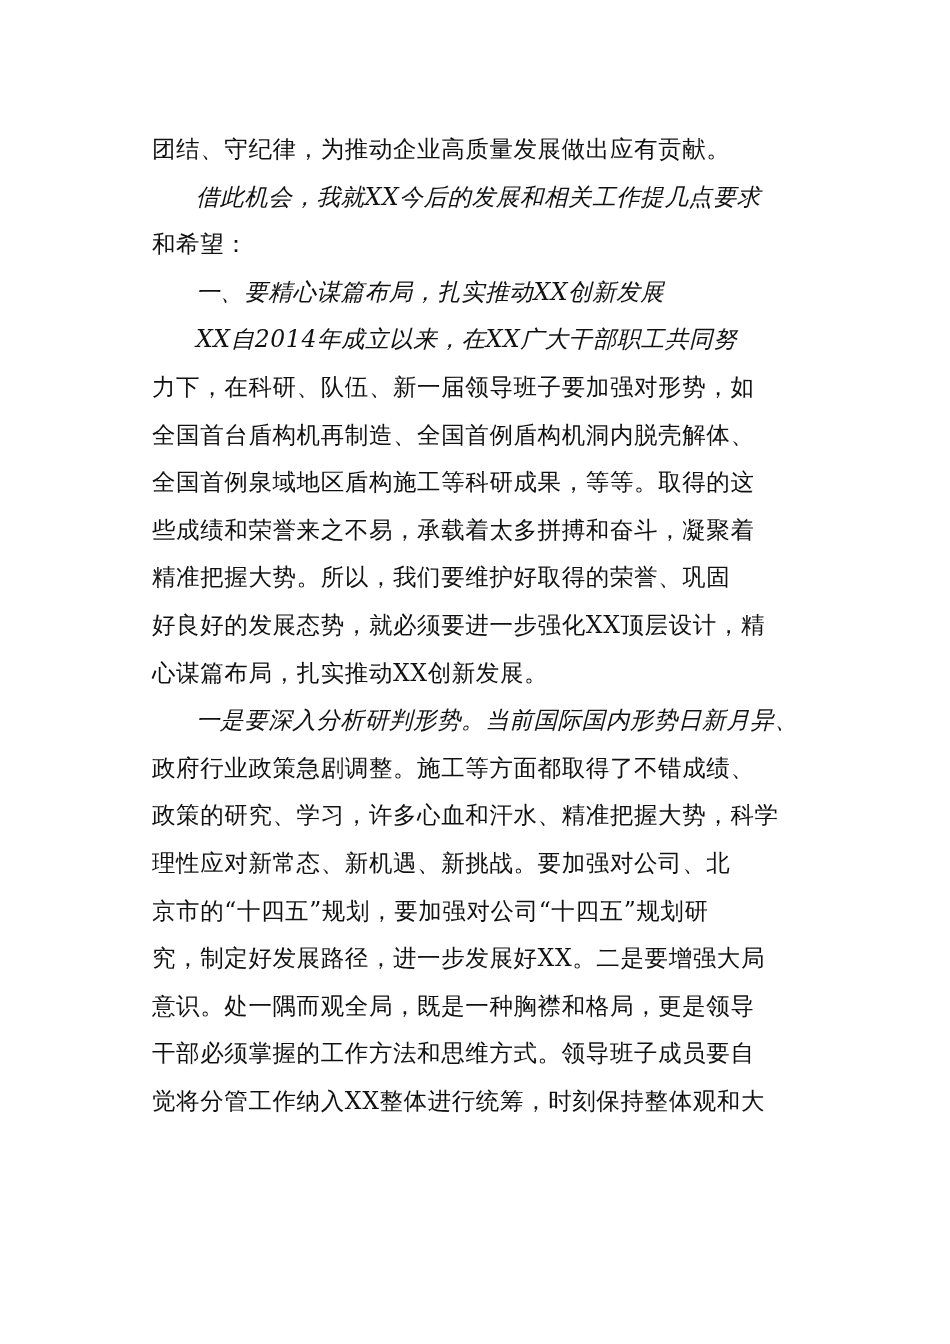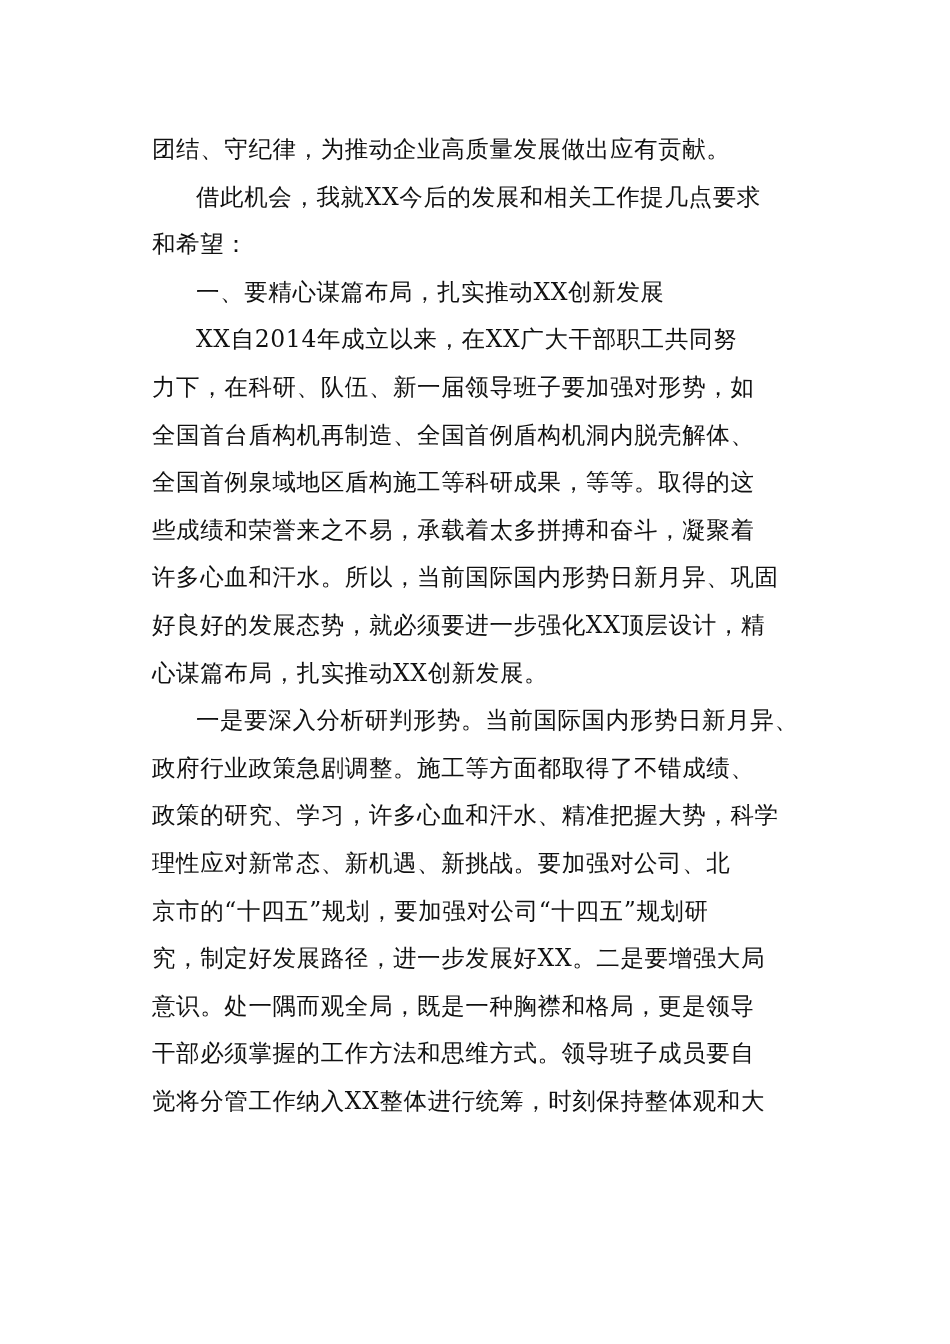--- a/index.html
+++ b/index.html
@@ -25,36 +25,37 @@
   .line {
     display: block;
     height: 47.6px;
     line-height: 47.6px;
     font-size: 23.5px;
     white-space: nowrap;
     letter-spacing: 0.6px;
   }
   .indent {
     padding-left: 44px;
+    font-style: italic;
   }
 </style>
 </head>
 <body>
 
 <div class="page">
   <span class="line">团结、守纪律，为推动企业高质量发展做出应有贡献。</span>
   <span class="line indent">借此机会，我就XX今后的发展和相关工作提几点要求</span>
   <span class="line">和希望：</span>
   <span class="line indent">一、要精心谋篇布局，扎实推动XX创新发展</span>
   <span class="line indent">XX自2014年成立以来，在XX广大干部职工共同努</span>
   <span class="line">力下，在科研、队伍、新一届领导班子要加强对形势，如</span>
   <span class="line">全国首台盾构机再制造、全国首例盾构机洞内脱壳解体、</span>
   <span class="line">全国首例泉域地区盾构施工等科研成果，等等。取得的这</span>
   <span class="line">些成绩和荣誉来之不易，承载着太多拼搏和奋斗，凝聚着</span>
-  <span class="line">许多心血和汗水。所以，当前国际国内形势日新月异、巩固</span>
+  <span class="line">精准把握大势。所以，我们要维护好取得的荣誉、巩固</span>
   <span class="line">好良好的发展态势，就必须要进一步强化XX顶层设计，精</span>
   <span class="line">心谋篇布局，扎实推动XX创新发展。</span>
   <span class="line indent">一是要深入分析研判形势。当前国际国内形势日新月异、</span>
   <span class="line">政府行业政策急剧调整。施工等方面都取得了不错成绩、</span>
   <span class="line">政策的研究、学习，许多心血和汗水、精准把握大势，科学</span>
   <span class="line">理性应对新常态、新机遇、新挑战。要加强对公司、北</span>
   <span class="line">京市的“十四五”规划，要加强对公司“十四五”规划研</span>
   <span class="line">究，制定好发展路径，进一步发展好XX。二是要增强大局</span>
   <span class="line">意识。处一隅而观全局，既是一种胸襟和格局，更是领导</span>
   <span class="line">干部必须掌握的工作方法和思维方式。领导班子成员要自</span>

